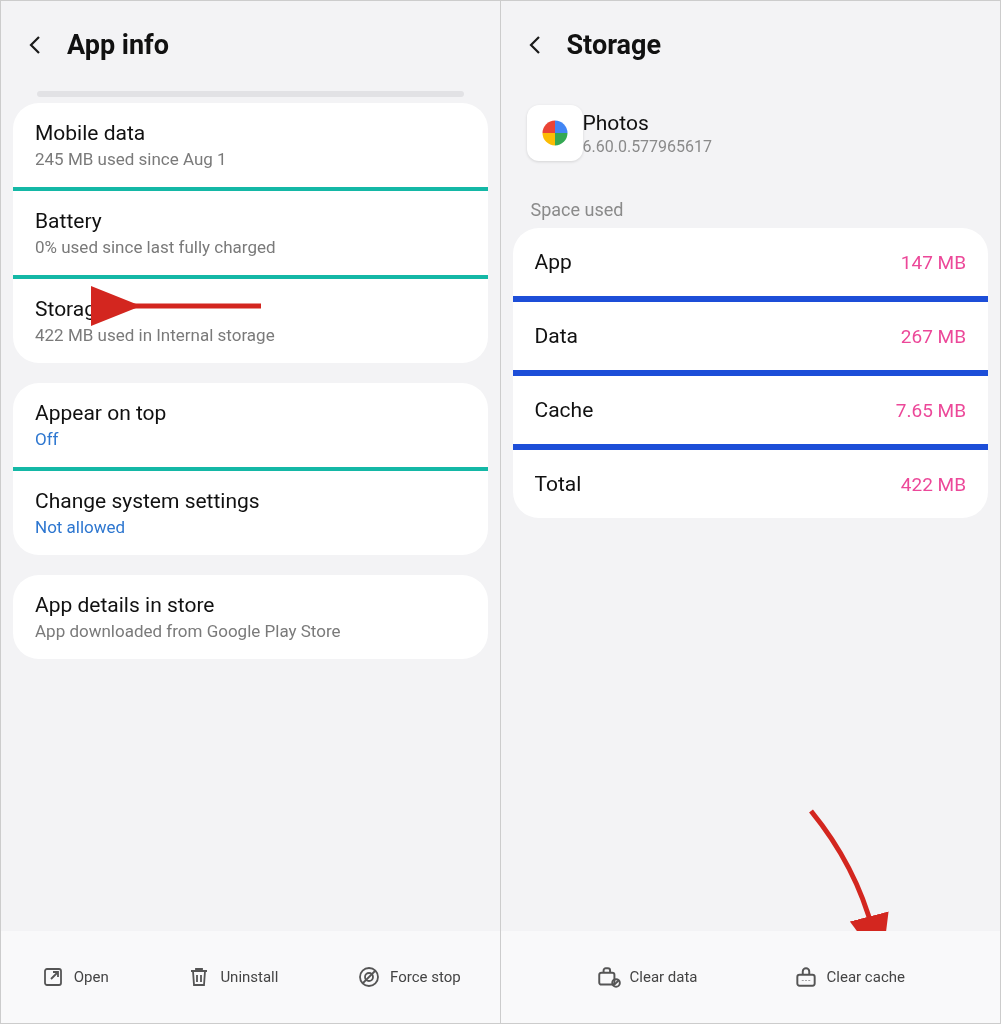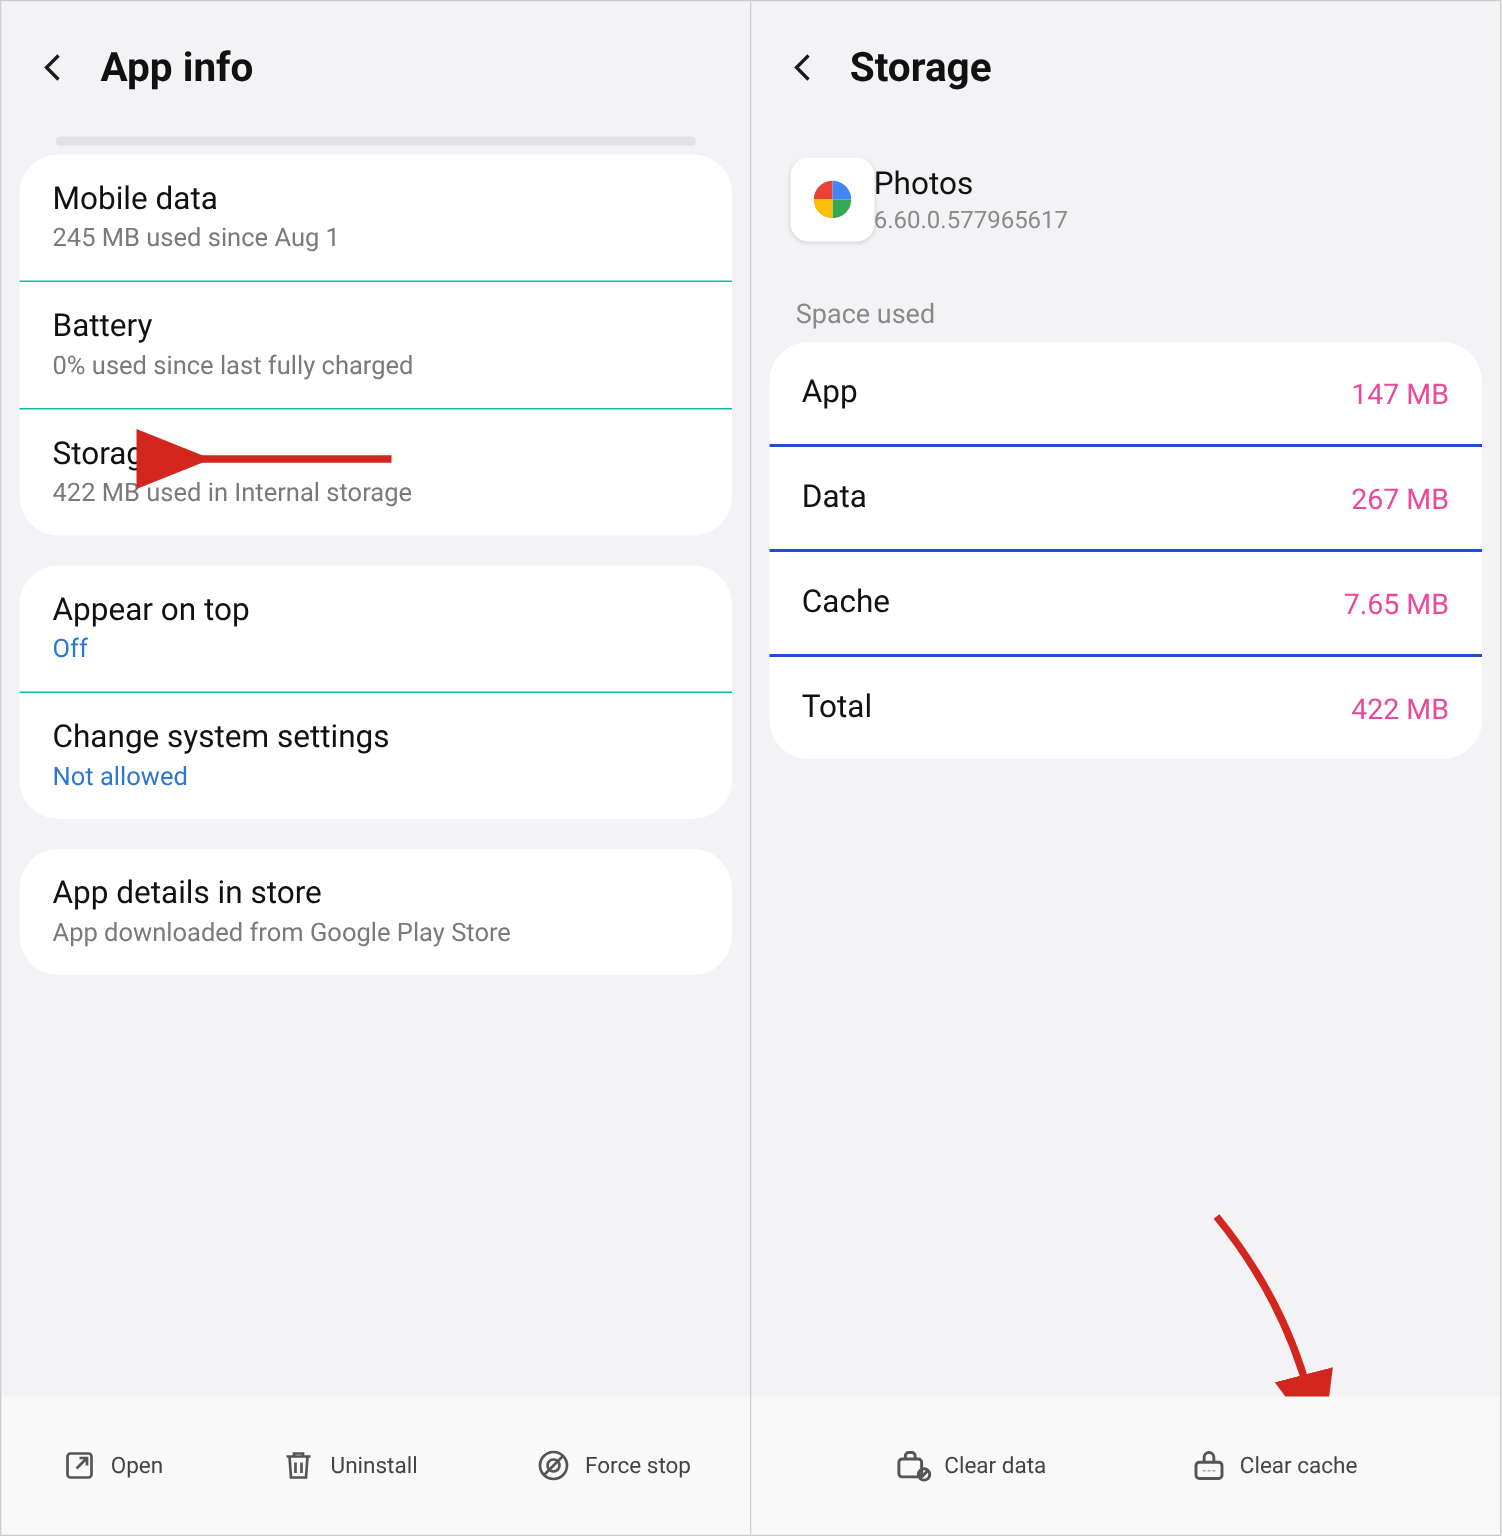--- a/index.html
+++ b/index.html
@@ -49,21 +49,21 @@
   .card {
     background: #fff;
     border-radius: 26px;
     margin: 0 12px;
   }
   .row {
     padding: 18px 22px;
     display: flex;
     flex-direction: column;
   }
-  .row + .row { border-top: 1px solid #14b8a6; }
+  .row + .row { border-top: 4px solid #14b8a6; }
   .row-title {
     font-size: 21px;
     color: #111;
     margin-bottom: 4px;
   }
   .row-sub {
     font-size: 17px;
     color: #7a7a7a;
   }
   .row-sub.link { color: #2e77d0; }
@@ -75,21 +75,21 @@
     padding: 22px;
   }
   .version-text { font-size: 18.5px; color: #7a7a7a; }
   
   .srow {
     padding: 22px 22px;
     display: flex;
     justify-content: space-between;
     align-items: center;
   }
-  .srow + .srow { border-top: 2px solid #1d4ed8; }
+  .srow + .srow { border-top: 6px solid #1d4ed8; }
   .srow-label { font-size: 21px; color: #111; }
   .srow-value { font-size: 19px; color: #ec4899; }
   
   .appid {
     display: flex;
     align-items: center;
     padding: 14px 26px 20px 26px;
   }
   .appicon {
     width: 56px; height: 56px;

